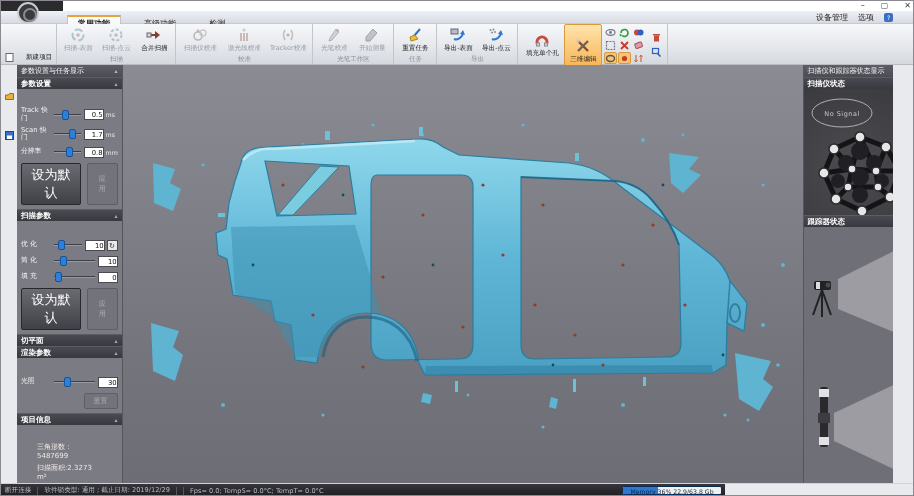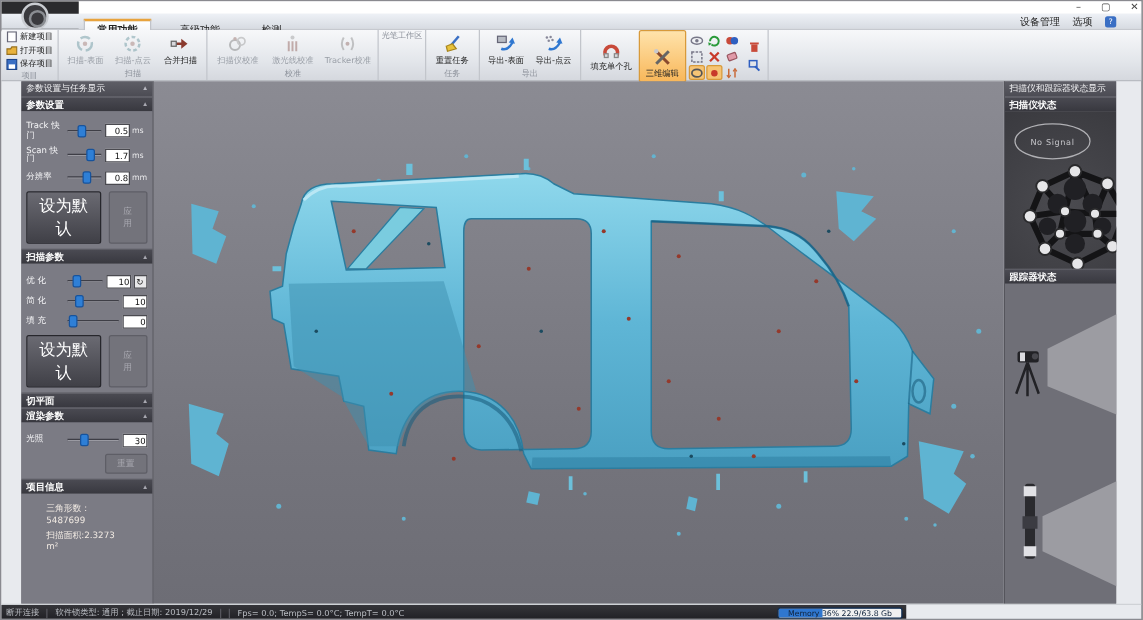--- a/index.html
+++ b/index.html
@@ -27,38 +27,38 @@
   #ribbon{position:absolute;left:0;top:23px;width:914px;height:41px;background:linear-gradient(#f7f8fa,#e2e5ea 65%,#d5d8de);border-bottom:1px solid #b9bcc2;display:flex;align-items:stretch;}
   .rgroup{display:flex;flex-direction:column;border-right:1px solid #c2c5cb;padding:0 2px;}
   .rbtns{flex:1;display:flex;align-items:stretch;}
   .rglabel{height:9px;font-size:6.5px;color:#8d929b;text-align:center;line-height:9px;white-space:nowrap;}
   .rbtn{width:38px;display:flex;flex-direction:column;align-items:center;justify-content:center;gap:1px;font-size:6.6px;color:#222;padding:1px 0;white-space:nowrap;border:1px solid transparent;border-radius:2px;}
   .rbtn.wide{width:44px;}
   .rbtn.disabled{color:#999ea6;}
   .rbtn.disabled svg{opacity:.45;filter:grayscale(60%);}
   .rbtn.active{background:linear-gradient(#ffe3ab,#f8b75a);border:1px solid #d89a3a;justify-content:flex-end;}
   .smallstack{display:flex;flex-direction:column;justify-content:center;gap:1px;}
-  .sbtn{display:flex;align-items:center;gap:2px;font-size:6.6px;color:#222;padding:0 2px;height:10px;white-space:nowrap;}
+  .sbtn{display:flex;align-items:center;gap:12px;font-size:6.6px;color:#222;padding:0 2px;height:10px;white-space:nowrap;margin-top:28px;}
   .minizone{display:flex;align-items:center;gap:2px;padding:2px;}
   .minigrid{display:grid;grid-template-columns:repeat(3,13px);grid-auto-rows:12px;gap:1px;}
   .mini{display:flex;align-items:center;justify-content:center;border:1px solid transparent;border-radius:2px;}
   .mini.active{background:#f6c475;border-color:#d89a3a;}
   .minicol{display:flex;flex-direction:column;gap:2px;margin-left:3px;}
 
   
   #main{position:absolute;left:16px;top:64px;width:876px;height:418px;display:flex;}
   #leftpanel{width:126px;height:418px;background:#76767e;border-right:1px solid #55555c;display:flex;flex-direction:column;overflow:hidden;}
   #viewport{width:680px;height:418px;position:relative;background:linear-gradient(#8b8b93,#74747c 70%,#6d6d75);}
   #rightpanel{width:108px;height:418px;background:#76767e;border-left:1px solid #55555c;display:flex;flex-direction:column;overflow:hidden;}
 
   .ptitle{height:12px;background:linear-gradient(#5e5e66,#4c4c54);color:#f2f2f4;font-size:7px;line-height:12px;padding:0 4px;display:flex;}
   .ptitle .caret{margin-left:auto;color:#b8b8c0;font-size:6px;}
   .sec-h{height:12px;background:linear-gradient(#4a4a52,#38383f);color:#fff;font-size:7.5px;font-weight:bold;line-height:12px;padding:0 4px;display:flex;border-top:1px solid #5c5c64;}
   .sec-h .caret{margin-left:auto;color:#a8a8b0;font-size:6px;font-weight:normal;}
-  .sec-c{background:#7b7b84;padding:4px 4px 4px 4px;}
+  .sec-c{background:#7b7b84;padding:14px 4px 4px 4px;}
 
   .prow{display:flex;align-items:center;margin:4px 0;}
   .plabel{width:30px;font-size:6.8px;color:#f4f4f6;line-height:1.15;}
   .slider{position:relative;flex:1;height:12px;margin:0 3px;}
   .slider .track{position:absolute;left:0;right:0;top:5px;height:2px;background:#3e3e46;border-bottom:1px solid #9a9aa2;}
   .slider .thumb{position:absolute;top:1px;width:7px;height:10px;background:#2e7fd6;border:1px solid #17539c;border-radius:2px;}
   .pval{width:20px;background:#fff;border:1px solid #4a4a50;font-size:6.8px;text-align:right;color:#111;height:11px;line-height:10px;}
   .punit{width:12px;font-size:6.3px;color:#e8e8ea;margin-left:2px;}
   .refresh-btn{width:11px;height:11px;background:#e8e8ea;border:1px solid #4a4a50;font-size:7px;line-height:10px;text-align:center;color:#222;margin-left:2px;}
 
@@ -185,20 +185,35 @@
               <path d="M11,3 q3,5 0,10" fill="none" stroke="#888" stroke-width="1.6"></path>
               <circle cx="8" cy="8" r="1.6" fill="#c05a4a"></circle>
             </svg>
           <span>Tracker校准</span>
         </div>
       </div>
       <div class="rglabel">校准</div>
     </div>
 
     <div class="rgroup">
+      <div class="rbtns">
+        <div class="rbtn disabled">
+          <svg width="16" height="16">
+              <path d="M10,2 l3,3 -7,8 -3,1 1,-3 z" fill="#aab" stroke="#667"></path>
+              <circle cx="11.5" cy="3.5" r="1.5" fill="#c05a4a"></circle>
+            </svg>
+          <span>光笔校准</span>
+        </div>
+        <div class="rbtn disabled">
+          <svg width="16" height="16">
+              <path d="M9,2 l4,4 -7,8 -4,0 0,-4 z" fill="#889" stroke="#445"></path>
+            </svg>
+          <span>开始测量</span>
+        </div>
+      </div>
       <div class="rglabel">光笔工作区</div>
     </div>
 
     <div class="rgroup">
       <div class="rbtns">
         <div class="rbtn">
           <svg width="16" height="16">
               <path d="M13,2 l-6,7" stroke="#3a6fc4" stroke-width="2"></path>
               <path d="M3,10 l5,-2 3,4 -7,2 z" fill="#e8c23c" stroke="#a8861e"></path>
             </svg>

